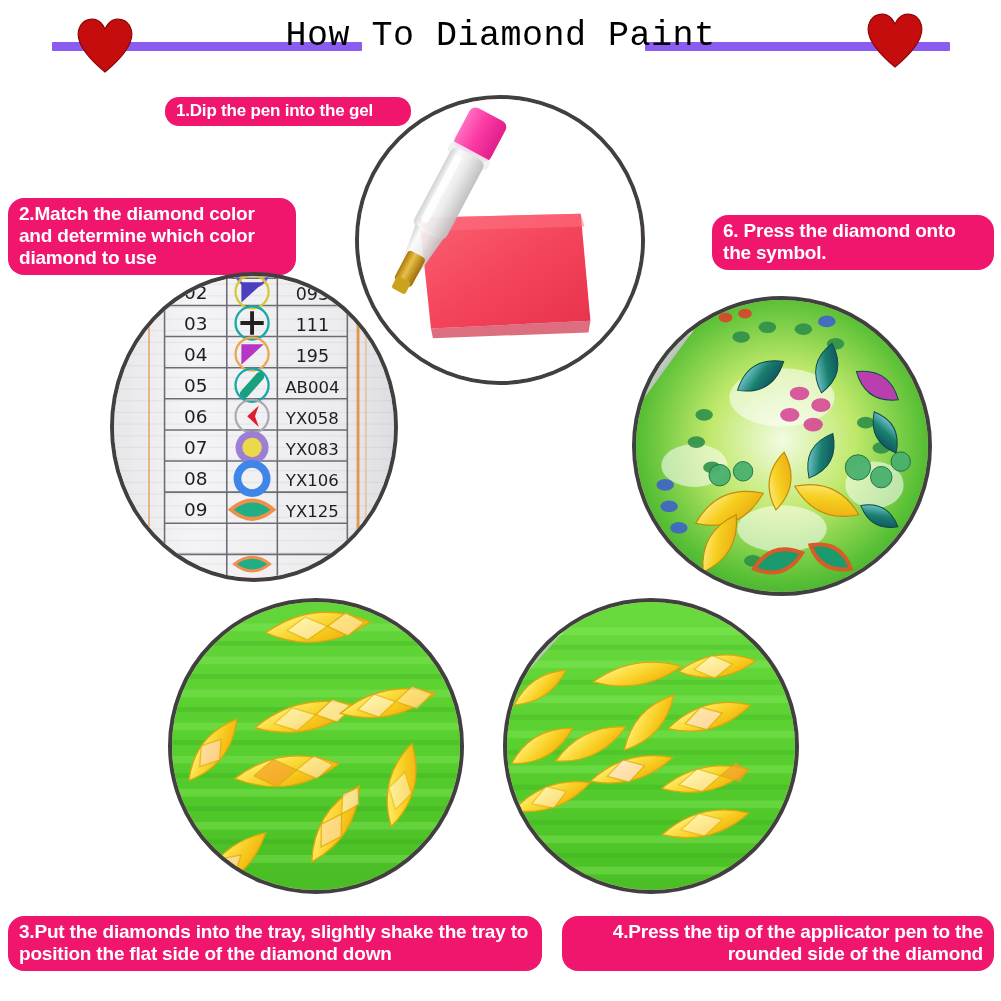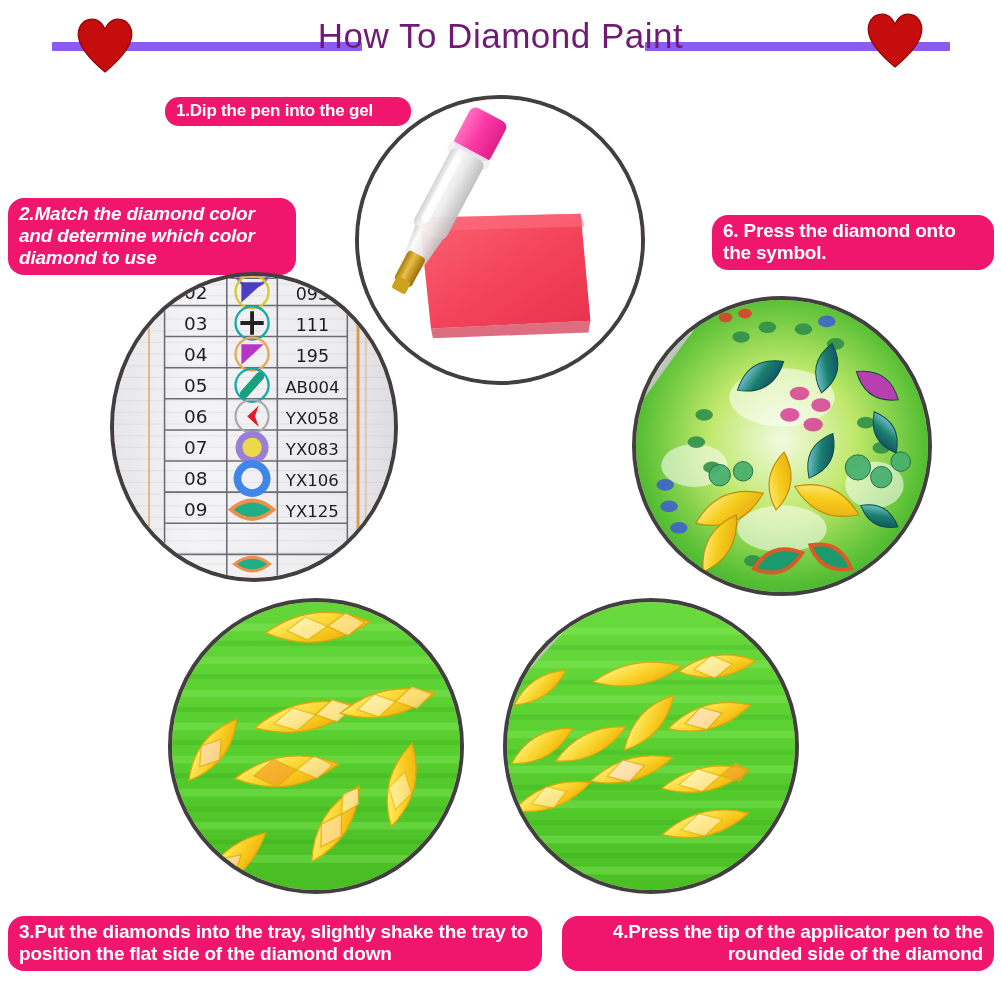--- a/index.html
+++ b/index.html
@@ -11,40 +11,40 @@
   }
   .stage{position:absolute;left:0;top:0;width:1001px;height:1001px;background:#fff;}
 
   
   .hdr{position:absolute;left:0;top:0;width:1001px;height:90px;}
   .hdr-line{position:absolute;top:42px;height:9px;background:#8a5cf0;border-radius:1px;}
   .hdr-line.left{left:52px;width:310px;}
   .hdr-line.right{left:645px;width:305px;}
   .hdr-title{
     position:absolute;left:0;top:16px;width:1001px;text-align:center;
-    font-family:Liberation Sans, sans-serif;
-    font-size:35px;font-weight:400;letter-spacing:.5px;color:#701a75;
+    font-family:Liberation Mono, monospace;
+    font-size:35px;font-weight:400;letter-spacing:.5px;color:#000000;
     white-space:nowrap;
   }
   .heart{position:absolute;width:60px;height:58px;}
   .heart.h-left{left:75px;top:16px;}
   .heart.h-right{left:865px;top:11px;}
 
   
   .label{
     position:absolute;background:#f0166e;color:#ffffff;
     border-radius:16px;
     font-family:"Liberation Sans", sans-serif;
     font-weight:700;line-height:1.16;
     padding:5px 11px 6px 11px;
     box-sizing:border-box;
     letter-spacing:-.2px;
   }
   #label-1{left:165px;top:97px;width:246px;font-size:17px;border-radius:14px;padding-top:4px;padding-bottom:5px;}
-  #label-2{left:8px;top:198px;width:288px;font-size:19px;font-style:italic;}
+  #label-2{left:8px;top:198px;width:288px;font-size:19px;}
   #label-5{left:712px;top:215px;width:282px;font-size:19px;}
   #label-3{left:8px;top:916px;width:534px;font-size:19px;}
   #label-4{left:562px;top:916px;width:432px;font-size:19px;text-align:right;}
 
   
   .circle{
     position:absolute;border-radius:50%;overflow:hidden;
     border:4px solid #404040;background:#fca5a5;
     box-sizing:border-box;
   }

